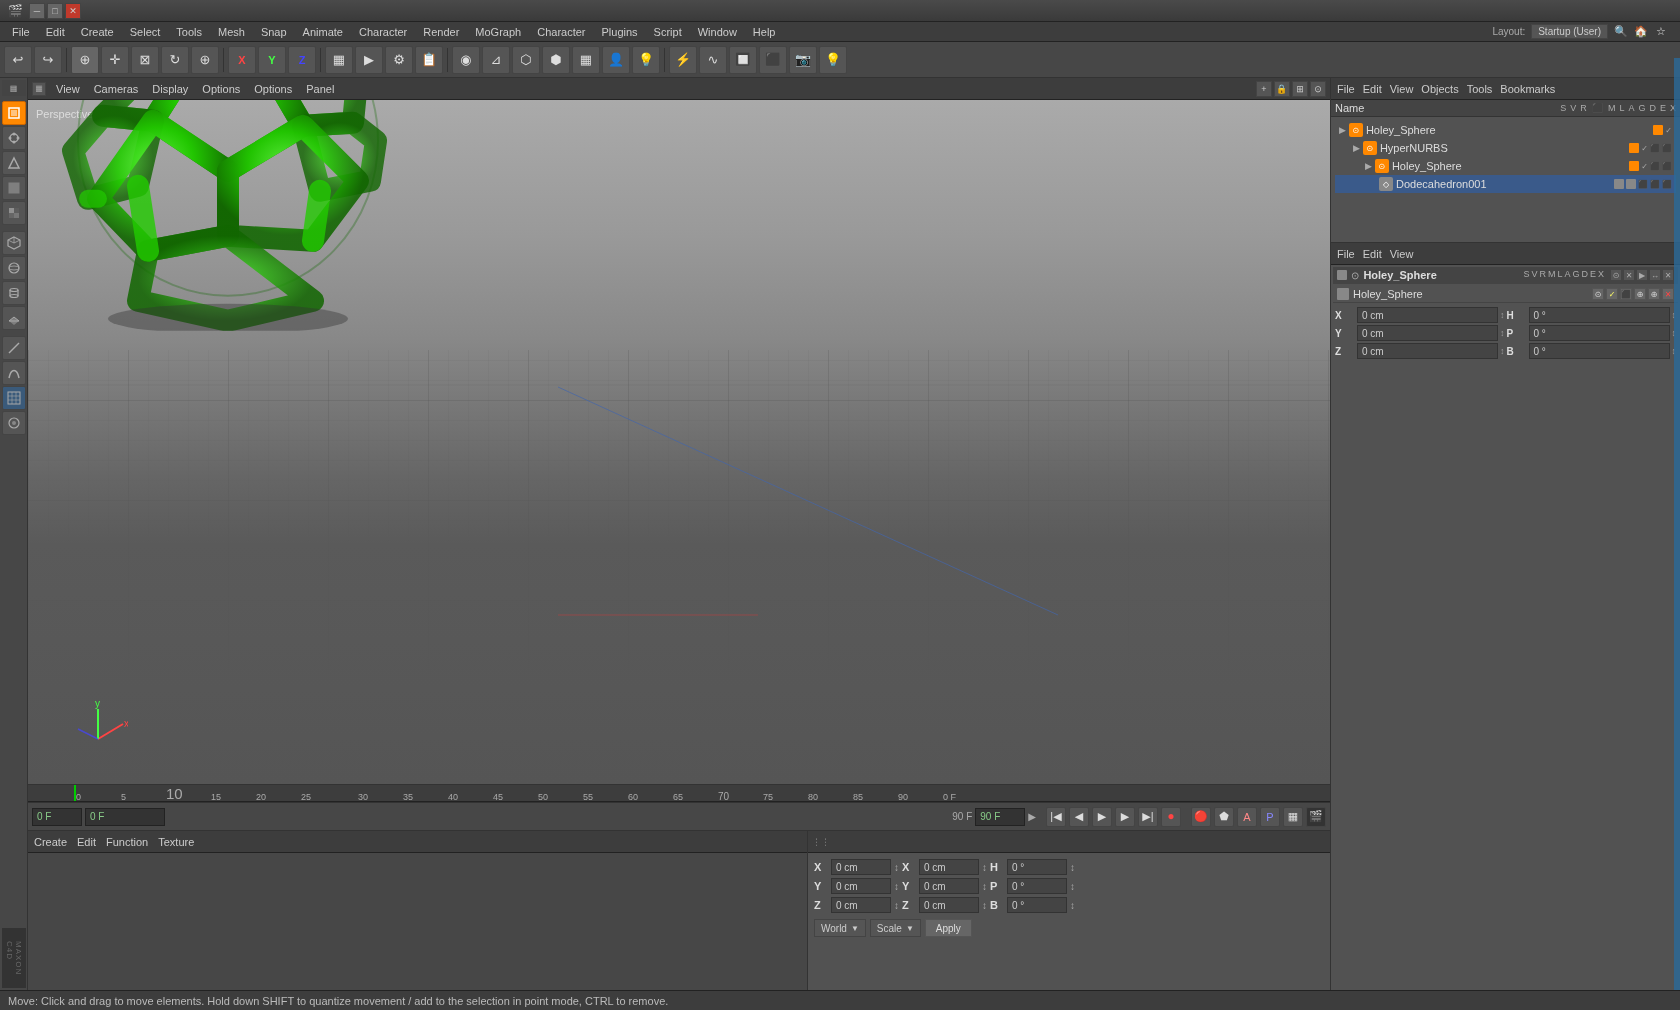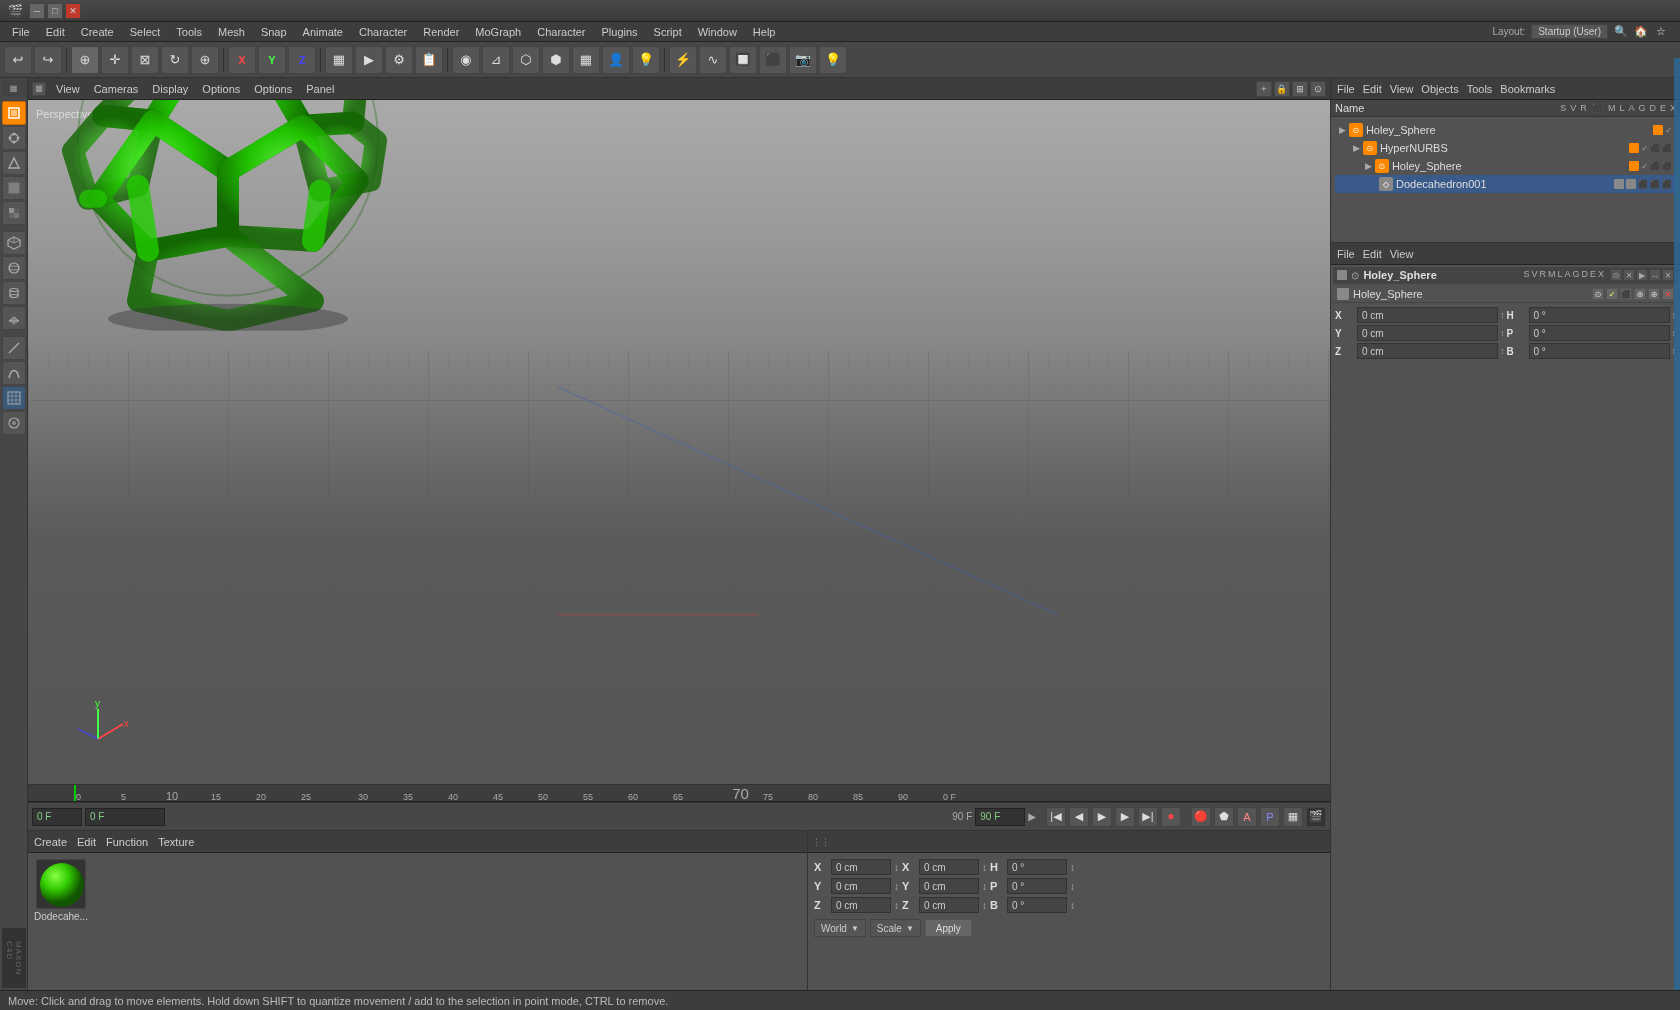--- a/index.html
+++ b/index.html
@@ -615,33 +615,33 @@
           </svg>
         </div>
 
       </div>
 
       <div id="timeline-ruler" style="height:18px; background:#3d3d3d; border-top:1px solid #333; border-bottom:1px solid #222; display:flex; align-items:center; padding:0 4px; position:relative; overflow:hidden;">
         <div style="position:absolute; left:46px; top:0; bottom:0; width:2px; background:#00cc00; z-index:2;"></div>
         <div style="display:flex; align-items:flex-end; gap:0; width:100%; padding-left:44px;">
           <span style="font-size:9px; color:#aaa; min-width:45px;">0</span>
           <span style="font-size:9px; color:#aaa; min-width:45px;">5</span>
-          <span style="font-size:11px; color:#aaa; min-width:45px;">10</span>
+          <span style="font-size:15px; color:#aaa; min-width:45px;">10</span>
           <span style="font-size:9px; color:#aaa; min-width:45px;">15</span>
           <span style="font-size:9px; color:#aaa; min-width:45px;">20</span>
           <span style="font-size:9px; color:#aaa; min-width:45px;">25</span>
           <span style="font-size:9px; color:#aaa; min-width:45px;margin-left:12px;">30</span>
           <span style="font-size:9px; color:#aaa; min-width:45px;">35</span>
           <span style="font-size:9px; color:#aaa; min-width:45px;">40</span>
           <span style="font-size:9px; color:#aaa; min-width:45px;">45</span>
           <span style="font-size:9px; color:#aaa; min-width:45px;">50</span>
           <span style="font-size:9px; color:#aaa; min-width:45px;">55</span>
           <span style="font-size:9px; color:#aaa; min-width:45px;">60</span>
           <span style="font-size:9px; color:#aaa; min-width:45px;">65</span>
-          <span style="font-size:15px; color:#aaa; min-width:45px;text-align:center;">70</span>
+          <span style="font-size:10px; color:#aaa; min-width:45px;">70</span>
           <span style="font-size:9px; color:#aaa; min-width:45px;">75</span>
           <span style="font-size:9px; color:#aaa; min-width:45px;">80</span>
           <span style="font-size:9px; color:#aaa; min-width:45px;">85</span>
           <span style="font-size:9px; color:#aaa; min-width:45px;">90</span>
           <span style="font-size:9px; color:#aaa; min-width:30px;">0 F</span>
         </div>
       </div>
 
       <div id="timeline-controls" style="height:28px; background:#474747; border-top:1px solid #333; display:flex; align-items:center; padding:0 4px; gap:3px;">
         <div class="timeline-field" style="width:50px; background:#333; border:1px solid #222; height:18px; display:flex; align-items:center; padding:0 4px; font-size:10px; color:#88cc88;">
@@ -675,39 +675,20 @@
     </div>
 
     <div id="bottom-area" style="height:160px; display:flex; border-top:1px solid #333;">
 
       <div id="materials-panel" style="width:780px; background:#474747; border-right:1px solid #333; display:flex; flex-direction:column;">
         <div id="materials-toolbar" style="height:22px; background:#3d3d3d; display:flex; align-items:center; padding:0 6px; gap:10px; border-bottom:1px solid #222;">
           <span class="mat-menu-item">Create</span>
           <span class="mat-menu-item">Edit</span>
           <span class="mat-menu-item">Function</span>
           <span class="mat-menu-item">Texture</span>
-        </div>
-        <div id="materials-content" style="flex:1; background:#525252; display:flex; align-items:flex-start; padding:6px; gap:8px;">
-
-          <div class="material-item">
-            <div style="width:50px; height:50px; border:1px solid #444; border-radius:2px; position:relative; overflow:hidden;">
-              <svg width="50" height="50" viewBox="0 0 50 50">
-                <defs>
-                  <radialGradient id="matGreen" cx="35%" cy="30%" r="60%">
-                    <stop offset="0%" stop-color="#88ff44"></stop>
-                    <stop offset="50%" stop-color="#33cc00"></stop>
-                    <stop offset="100%" stop-color="#115500"></stop>
-                  </radialGradient>
-                </defs>
-                <rect width="50" height="50" fill="#333"></rect>
-                <circle cx="25" cy="25" r="22" fill="url(#matGreen)"></circle>
-              </svg>
-            </div>
-            <span style="font-size:10px; color:#ccc; max-width:60px; text-align:center; overflow:hidden; text-overflow:ellipsis; white-space:nowrap;">Dodecahe...</span>
-          </div>
         </div>
       </div>
 
       <div id="coordinates-panel" style="flex:1; background:#474747; display:flex; flex-direction:column;">
         <div id="coord-toolbar" style="height:22px; background:#3d3d3d; border-bottom:1px solid #222; display:flex; align-items:center; padding:0 4px;">
           <span style="font-size:9px; color:#888;">⋮⋮</span>
         </div>
         <div id="coord-content" style="flex:1; background:#525252; padding:6px;">
 
           <div class="coord-row" style="display:flex; align-items:center; margin-bottom:3px; gap:3px;">

